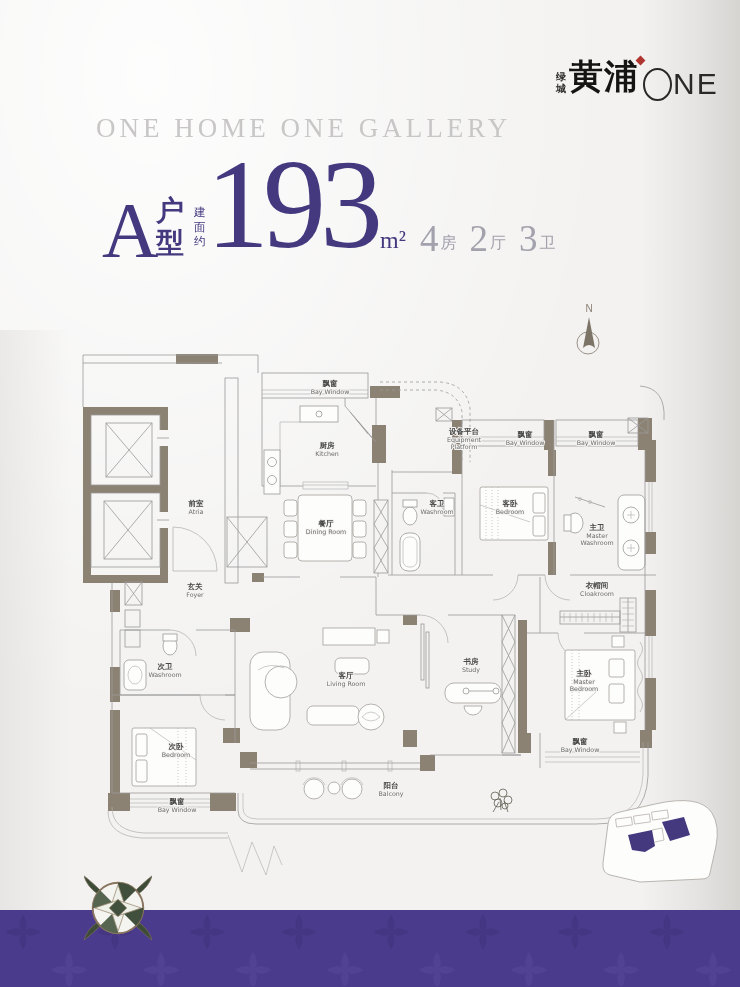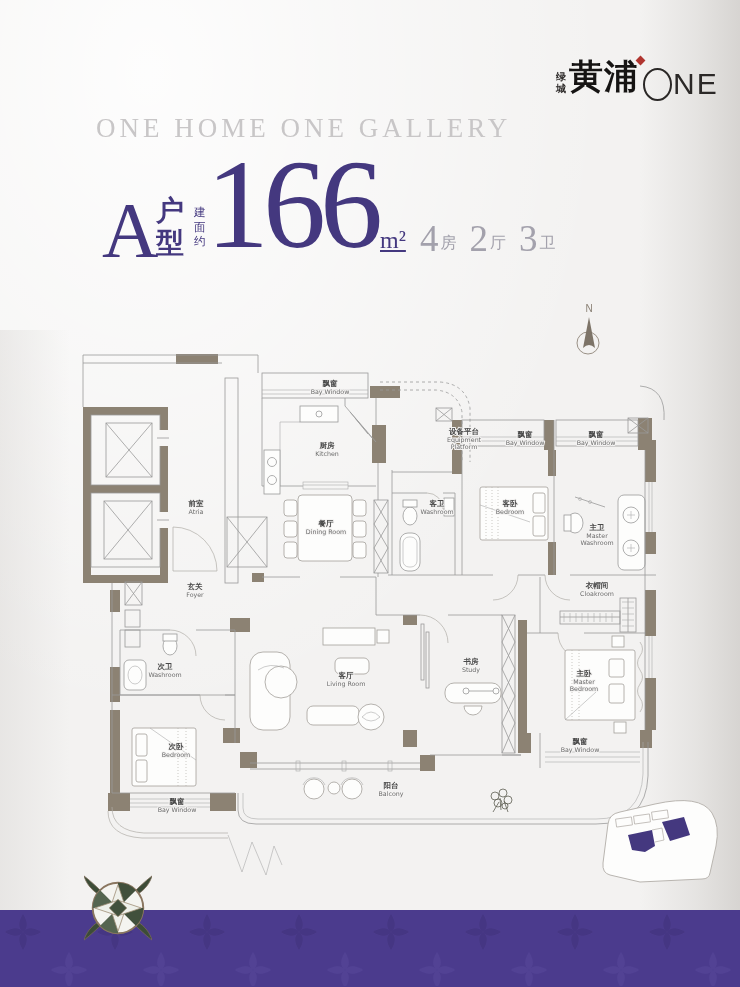--- a/index.html
+++ b/index.html
@@ -32,21 +32,21 @@
   .tagline{position:absolute;left:96px;top:113px;font:27px "Liberation Serif",serif;
     color:#c8c6c7;letter-spacing:4px;white-space:nowrap;}
   .t-a{position:absolute;left:102px;top:191px;font:78px "Liberation Serif",serif;
     color:var(--purple);line-height:1;}
   .t-type{position:absolute;left:156px;top:197px;display:flex;flex-direction:column;gap:4px;
     font:bold 28px "DejaVu Serif",serif;color:var(--purple);line-height:1;}
   .t-mj{position:absolute;left:194px;top:207px;display:flex;flex-direction:column;gap:3px;
     font:11.5px "DejaVu Sans",sans-serif;color:var(--purple);line-height:1;}
   .t-num{position:absolute;left:206px;top:148px;font:126px "Liberation Serif",serif;
     color:var(--purple);letter-spacing:-6px;line-height:.9;}
-  .t-m2{position:absolute;left:380px;top:227px;font:24px "Liberation Serif",serif;color:var(--purple);text-decoration:underline;}
+  .t-m2{position:absolute;left:380px;top:227px;font:24px "Liberation Serif",serif;color:var(--purple);}
   .t-specs{position:absolute;left:420px;top:220px;display:flex;gap:13px;}
   .spec{display:flex;align-items:flex-end;}
   .spec .n{font:37px "Liberation Serif",serif;color:var(--spec);line-height:1;}
   .spec .l{font:16px "DejaVu Sans",sans-serif;color:var(--spec);margin-left:2px;padding-bottom:3px;}
 
   
   .plan{position:absolute;left:0;top:290px;width:740px;height:600px;}
   .wall{fill:var(--wall);stroke:none;}
   .ln{stroke:#9a9a9a;stroke-width:.8;fill:none;}
   .lnt{stroke:#ababab;stroke-width:.6;fill:none;}
@@ -97,21 +97,21 @@
   <div class="t-a">A</div>
   <div class="t-type">
     <span>户</span>
     <span>型</span>
   </div>
   <div class="t-mj">
     <span>建</span>
     <span>面</span>
     <span>约</span>
   </div>
-  <div class="t-num">166</div>
+  <div class="t-num">193</div>
   <div class="t-m2">m²</div>
   <div class="t-specs">
     <div class="spec">
       <span class="n">4</span>
         <span class="l">房</span>
     </div>
     <div class="spec">
       <span class="n">2</span>
         <span class="l">厅</span>
     </div>

